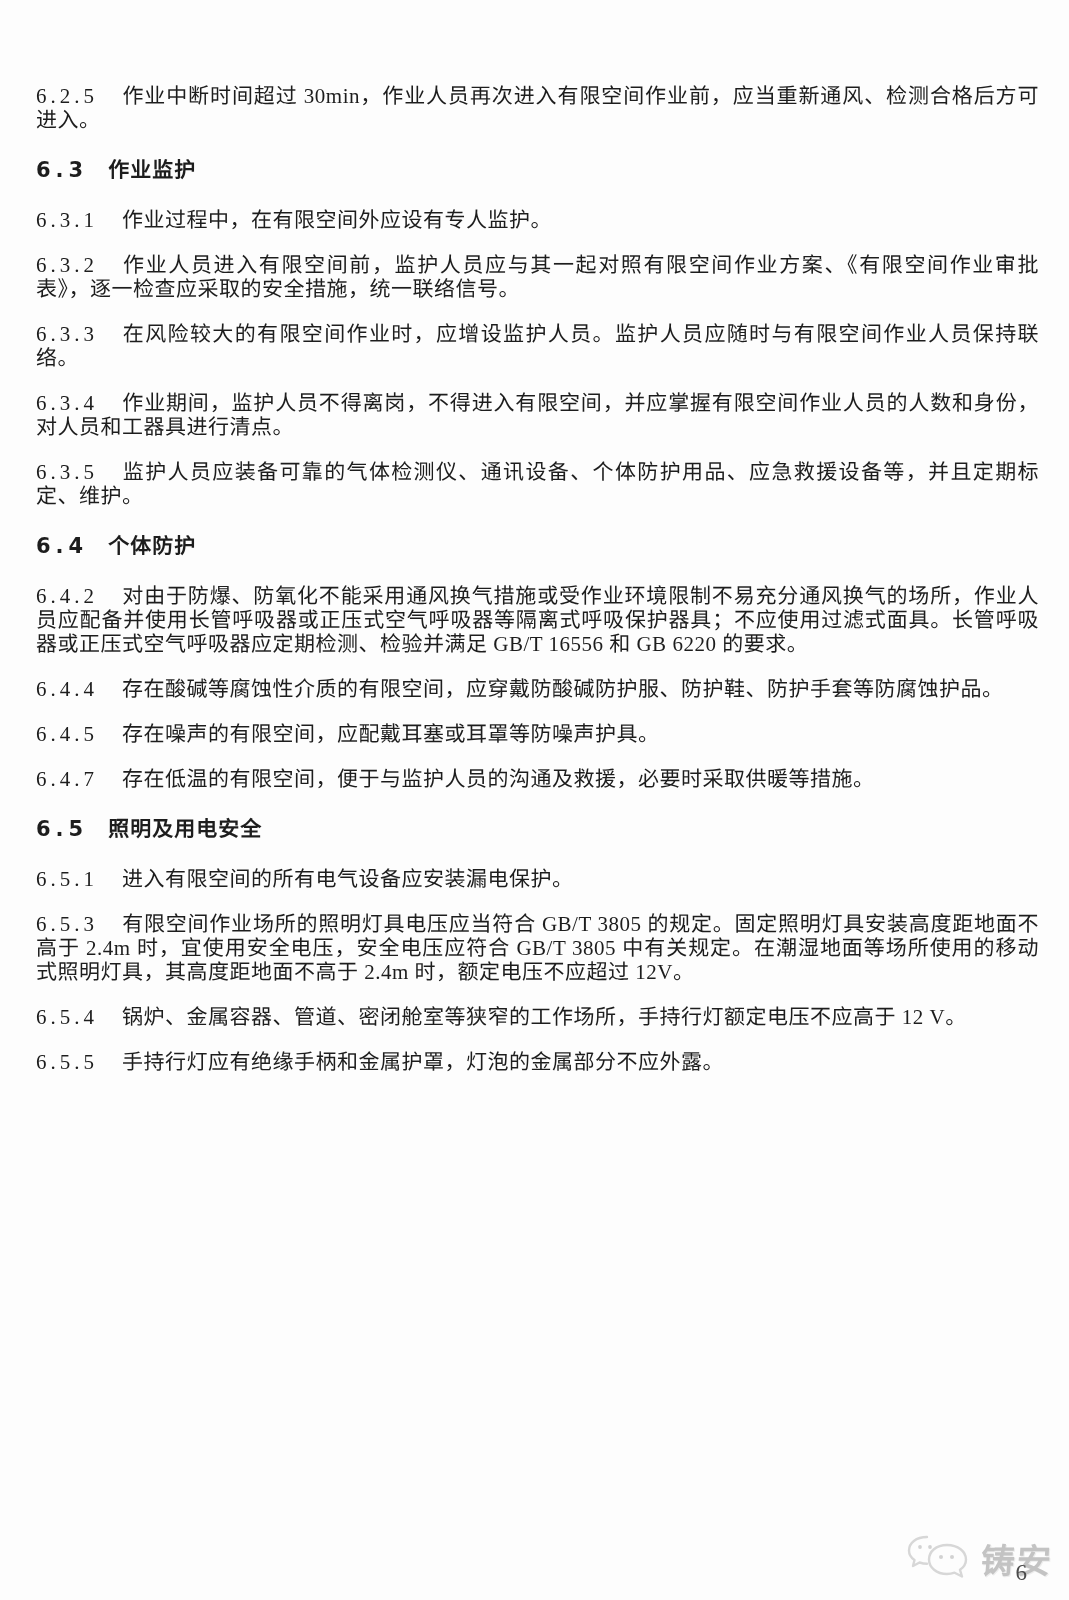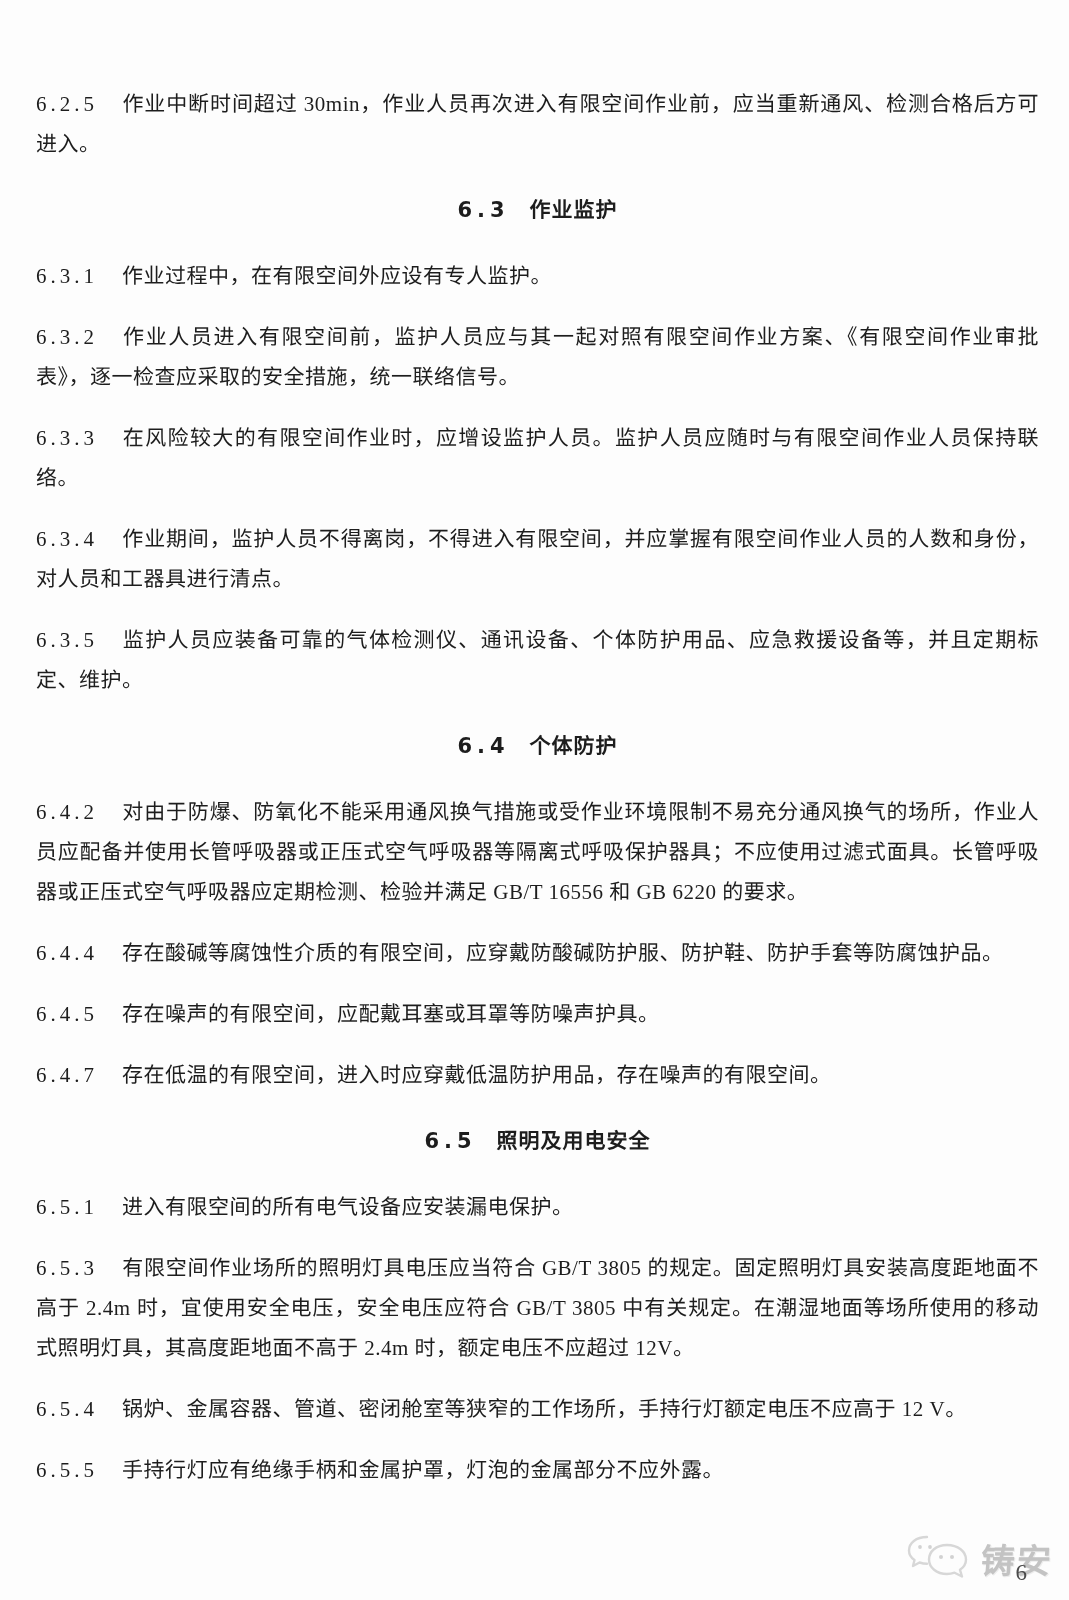--- a/index.html
+++ b/index.html
@@ -13,33 +13,33 @@
     position: relative;
     overflow: hidden;
     font-family: "Liberation Serif", "DejaVu Serif", serif;
     color: #1d1d1d;
   }
   .doc {
     padding: 84px 30px 0 36px;
   }
   .block {
     font-size: 21px;
-    line-height: 40px;
+    line-height: 24px;
     margin: 0 0 21px 0;
     text-align: justify;
     text-justify: inter-ideograph;
     letter-spacing: 0.5px;
   }
   .block.heading {
     font-family: "DejaVu Sans", "Liberation Sans", sans-serif;
     font-weight: bold;
     letter-spacing: 1px;
     margin-top: 26px;
     margin-bottom: 26px;
-    text-align: center;
+    text-align: left;
   }
   .num {
     letter-spacing: 4px;
     margin-right: 24px;
     white-space: nowrap;
   }
   .heading .num {
     letter-spacing: 5px;
     margin-right: 20px;
   }
@@ -85,21 +85,21 @@
     <div class="block heading"><span class="num">6.3</span><span>作业监护</span></div>
     <div class="block"><span class="num">6.3.1</span><span>作业过程中，在有限空间外应设有专人监护。</span></div>
     <div class="block"><span class="num">6.3.2</span><span>作业人员进入有限空间前，监护人员应与其一起对照有限空间作业方案、《有限空间作业审批表》，逐一检查应采取的安全措施，统一联络信号。</span></div>
     <div class="block"><span class="num">6.3.3</span><span>在风险较大的有限空间作业时，应增设监护人员。监护人员应随时与有限空间作业人员保持联络。</span></div>
     <div class="block"><span class="num">6.3.4</span><span>作业期间，监护人员不得离岗，不得进入有限空间，并应掌握有限空间作业人员的人数和身份，对人员和工器具进行清点。</span></div>
     <div class="block"><span class="num">6.3.5</span><span>监护人员应装备可靠的气体检测仪、通讯设备、个体防护用品、应急救援设备等，并且定期标定、维护。</span></div>
     <div class="block heading"><span class="num">6.4</span><span>个体防护</span></div>
     <div class="block"><span class="num">6.4.2</span><span>对由于防爆、防氧化不能采用通风换气措施或受作业环境限制不易充分通风换气的场所，作业人员应配备并使用长管呼吸器或正压式空气呼吸器等隔离式呼吸保护器具；不应使用过滤式面具。长管呼吸器或正压式空气呼吸器应定期检测、检验并满足 GB/T 16556 和 GB 6220 的要求。</span></div>
     <div class="block"><span class="num">6.4.4</span><span>存在酸碱等腐蚀性介质的有限空间，应穿戴防酸碱防护服、防护鞋、防护手套等防腐蚀护品。</span></div>
     <div class="block"><span class="num">6.4.5</span><span>存在噪声的有限空间，应配戴耳塞或耳罩等防噪声护具。</span></div>
-    <div class="block"><span class="num">6.4.7</span><span>存在低温的有限空间，进入时应穿戴低温防护用品，存在噪声的有限空间。</span></div>
+    <div class="block"><span class="num">6.4.7</span><span>存在低温的有限空间，便于与监护人员的沟通及救援，必要时采取供暖等措施。</span></div>
     <div class="block heading"><span class="num">6.5</span><span>照明及用电安全</span></div>
     <div class="block"><span class="num">6.5.1</span><span>进入有限空间的所有电气设备应安装漏电保护。</span></div>
     <div class="block"><span class="num">6.5.3</span><span>有限空间作业场所的照明灯具电压应当符合 GB/T 3805 的规定。固定照明灯具安装高度距地面不高于 2.4m 时，宜使用安全电压，安全电压应符合 GB/T 3805 中有关规定。在潮湿地面等场所使用的移动式照明灯具，其高度距地面不高于 2.4m 时，额定电压不应超过 12V。</span></div>
     <div class="block"><span class="num">6.5.4</span><span>锅炉、金属容器、管道、密闭舱室等狭窄的工作场所，手持行灯额定电压不应高于 12 V。</span></div>
     <div class="block"><span class="num">6.5.5</span><span>手持行灯应有绝缘手柄和金属护罩，灯泡的金属部分不应外露。</span></div>
   </div>
 
 <div class="watermark">
   <svg class="wm-icon" viewBox="0 0 66 50" fill="none" xmlns="http://www.w3.org/2000/svg">
 

